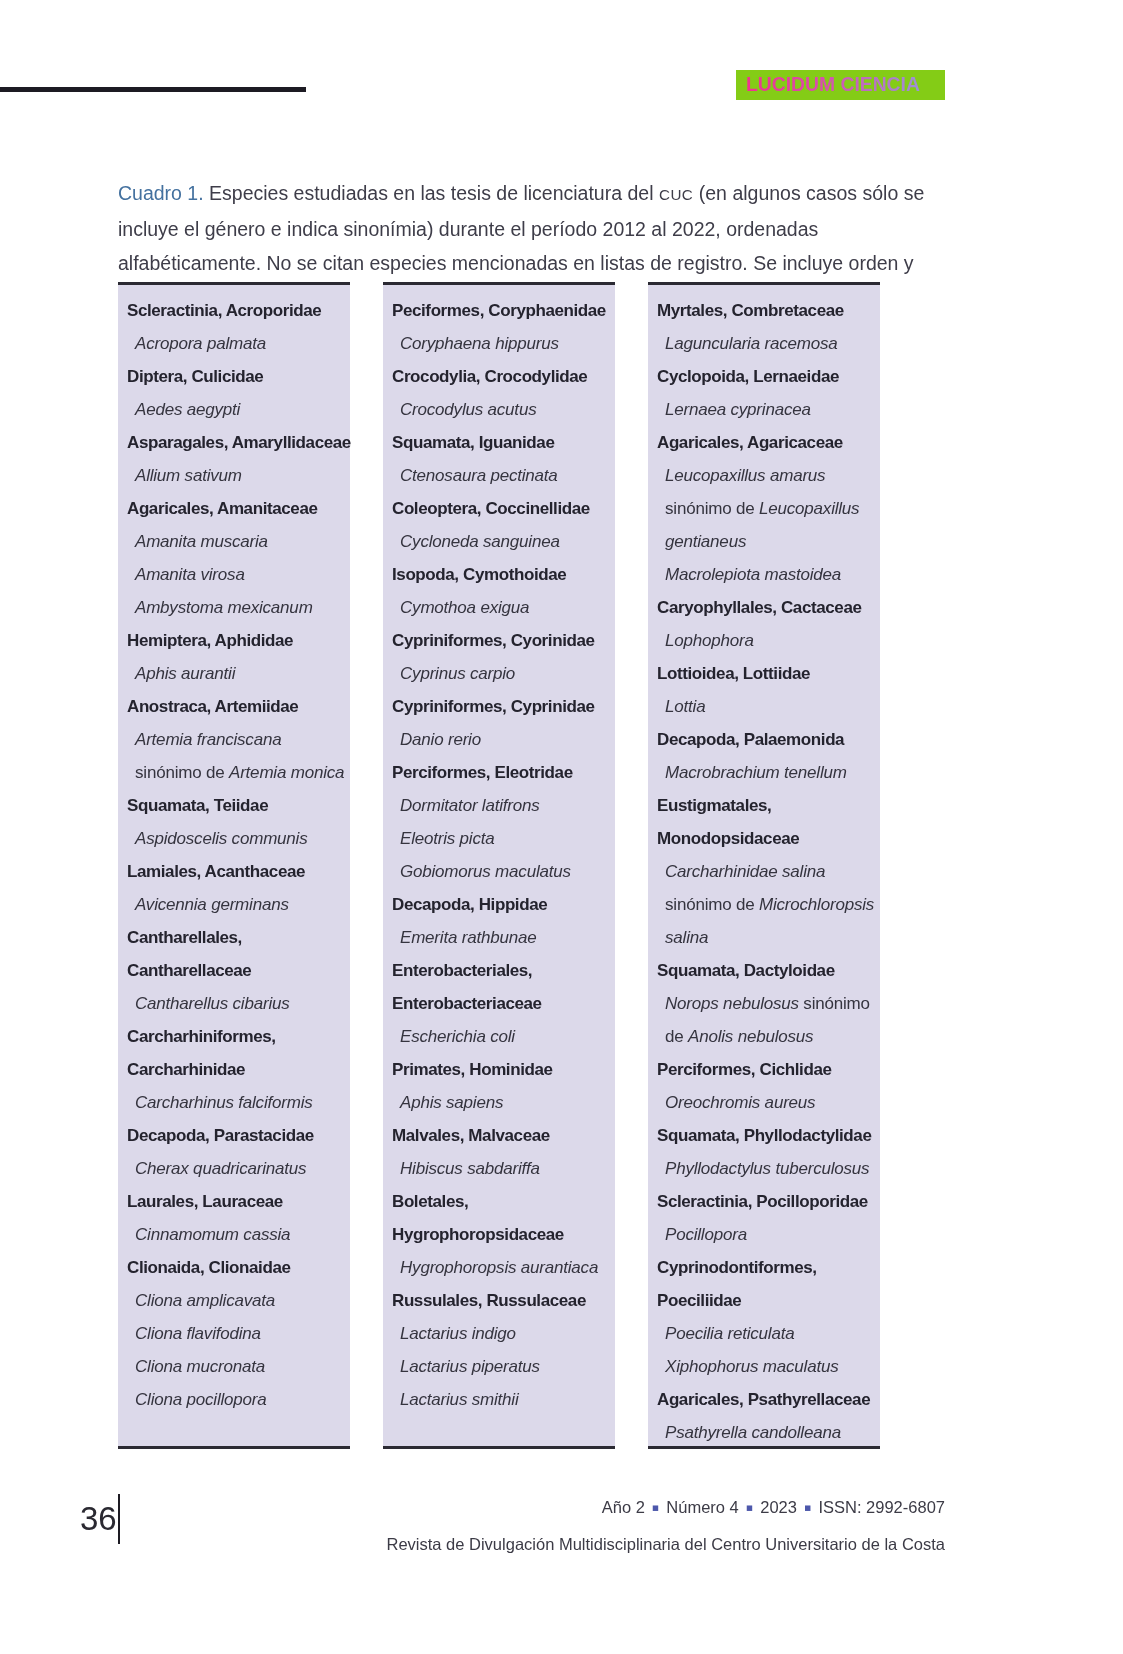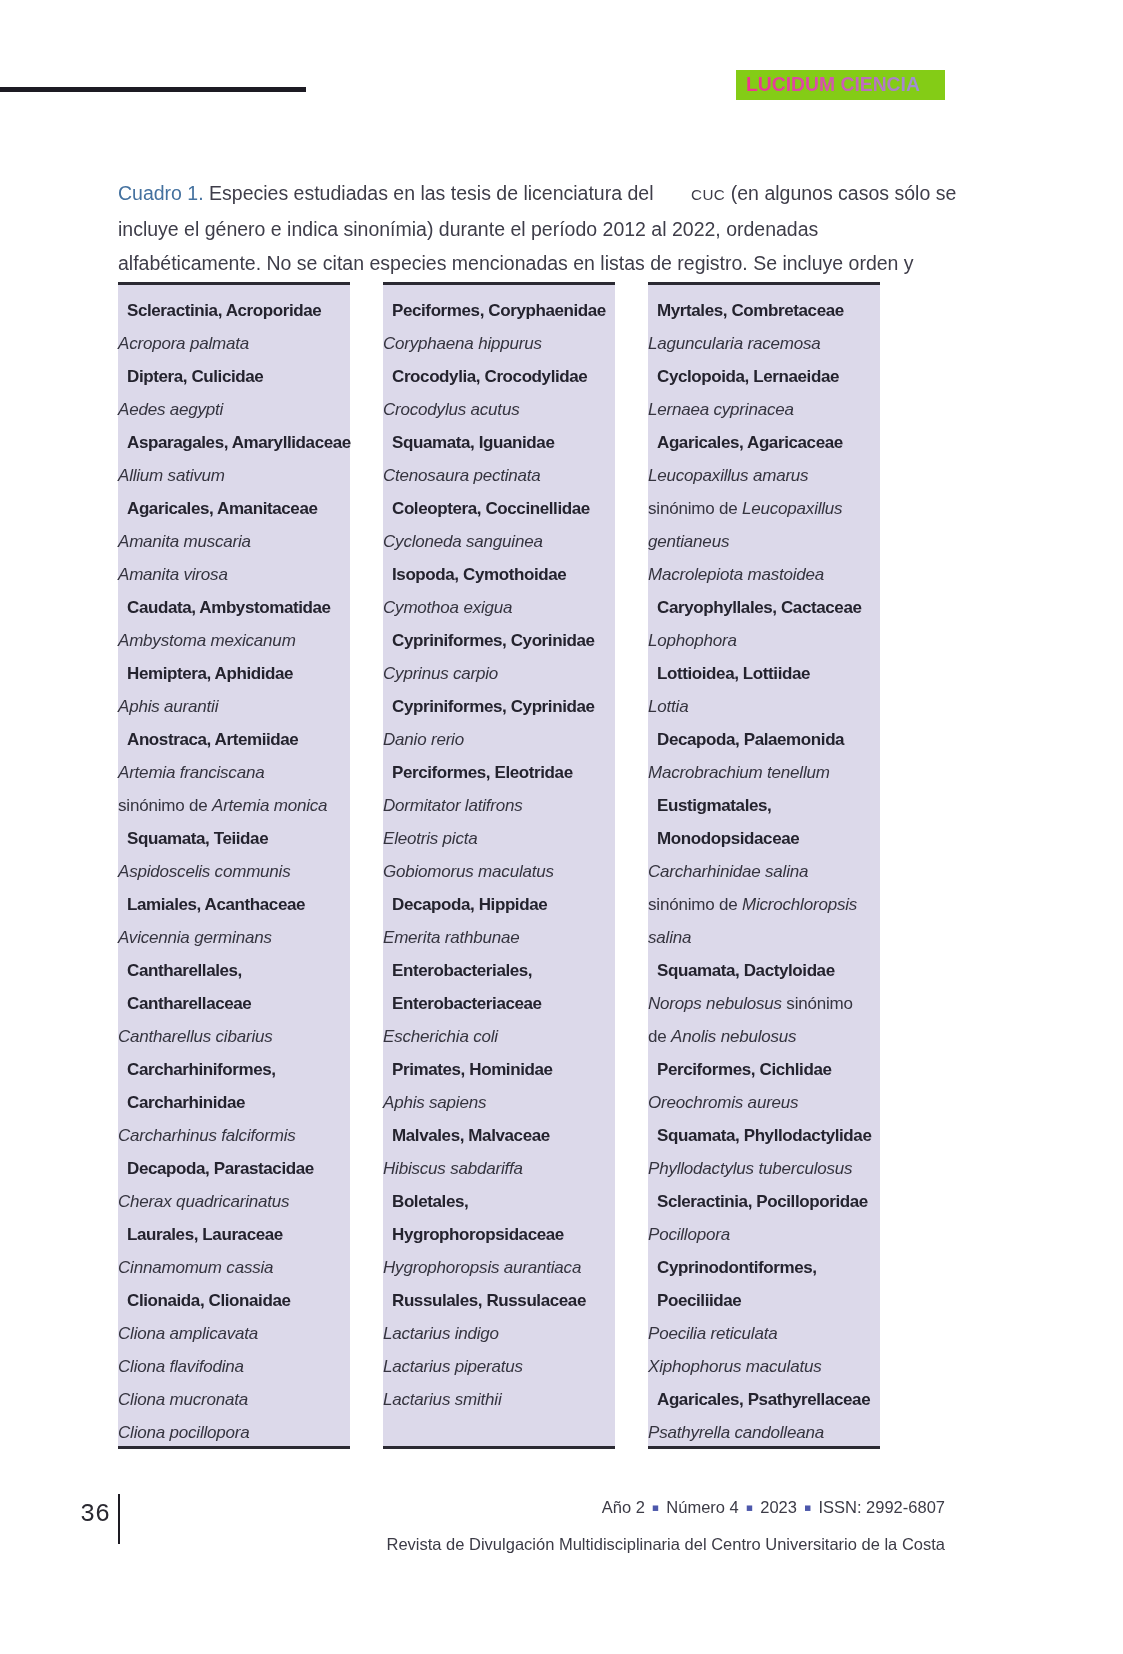--- a/index.html
+++ b/index.html
@@ -22,43 +22,43 @@
     -webkit-text-fill-color:transparent;
     display:inline-block; transform:scaleX(0.92); transform-origin:left center;
   }
 
   
   .caption {
     position:absolute; left:118px; top:156px; width:840px;
     font-size:19.5px; line-height:34px; color:#3e3d49;
   }
   .caption-label { color:var(--accent-blue); }
-  .cuc { font-size:0.78em; letter-spacing:0.5px;margin-left:32px; }
+  .cuc { font-size:0.78em; letter-spacing:0.5px; }
 
   
   .table-wrap {
     position:absolute; left:118px; top:282px; width:828px;
     display:flex; gap:33px;
   }
   .col {
     width:232px; height:1167px; box-sizing:border-box;
     background:var(--box-bg);
     border-top:3px solid #2b2a33; border-bottom:3px solid #2b2a33;
     padding-top:9px;
   }
   .row { font-size:17px; line-height:33px; white-space:nowrap; }
   .row.order { font-weight:bold; letter-spacing:-0.4px; color:#24232e; padding-left:9px; }
-  .row.species, .row.mixed { letter-spacing:-0.2px; color:#35343f; }
+  .row.species, .row.mixed { letter-spacing:-0.2px; color:#35343f; padding-left:17px; }
   .row.species { font-style:italic; }
   .row.mixed .it { font-style:italic; }
 
   
   .page-num {
     position:absolute; left:80px; top:1500px;
-    font-family:Liberation Mono, monospace; font-size:25px; color:#2a2931;
+    font-family:Liberation Sans, sans-serif; font-size:33px; color:#2a2931;
   }
   .page-bar { position:absolute; left:118px; top:1494px; width:2px; height:50px; background:#1d1b23; }
   .footer-block {
     position:absolute; right:178px; top:1489px; text-align:right;
     font-size:16.5px; line-height:37px; color:#3c3b46; white-space:nowrap;
   }
   .sep {
     color:var(--accent-indigo); font-family:"DejaVu Sans", sans-serif;
     font-size:11px; padding:0 7px; vertical-align:2px;
   }
@@ -80,21 +80,20 @@
     <div class="col">
         <div class="row order">Scleractinia, Acroporidae</div>
         <div class="row species">Acropora palmata</div>
         <div class="row order">Diptera, Culicidae</div>
         <div class="row species">Aedes aegypti</div>
         <div class="row order">Asparagales, Amaryllidaceae</div>
         <div class="row species">Allium sativum</div>
         <div class="row order">Agaricales, Amanitaceae</div>
         <div class="row species">Amanita muscaria</div>
         <div class="row species">Amanita virosa</div>
-        <div class="row order">Caudata, Ambystomatidae</div>
         <div class="row species">Ambystoma mexicanum</div>
         <div class="row order">Hemiptera, Aphididae</div>
         <div class="row species">Aphis aurantii</div>
         <div class="row order">Anostraca, Artemiidae</div>
         <div class="row species">Artemia franciscana</div>
         <div class="row mixed"><span>sinónimo de </span><span class="it">Artemia monica</span></div>
         <div class="row order">Squamata, Teiidae</div>
         <div class="row species">Aspidoscelis communis</div>
         <div class="row order">Lamiales, Acanthaceae</div>
         <div class="row species">Avicennia germinans</div>

